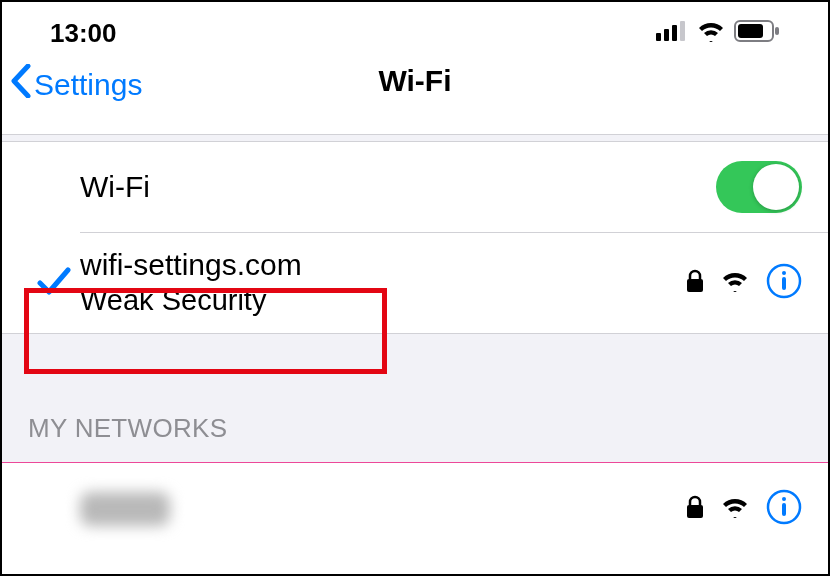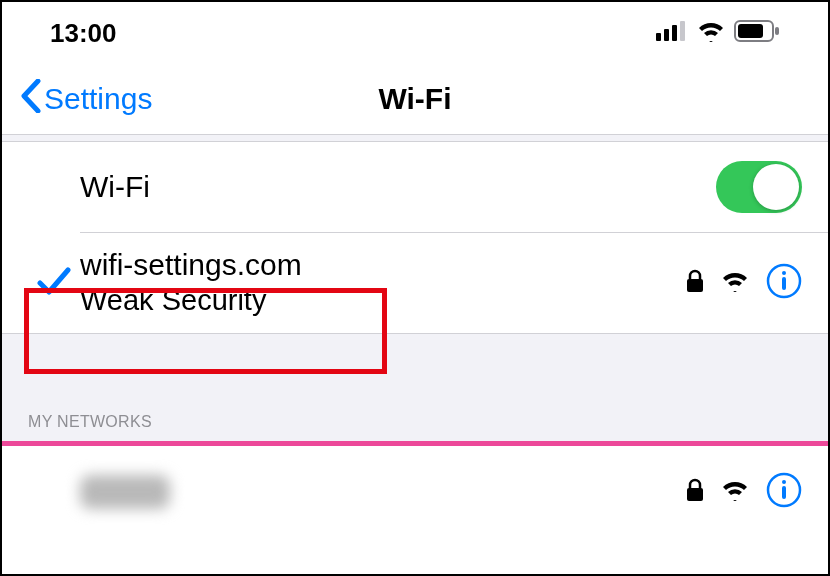--- a/index.html
+++ b/index.html
@@ -3,21 +3,21 @@
   <meta charset="utf-8">
   <style>
     * { margin:0; padding:0; box-sizing:border-box; font-family:-apple-system,Helvetica,Arial,sans-serif; }
     body { background:#fff; }
     .device { width:830px; height:576px; border:2px solid #000; position:relative; overflow:hidden; background:#fff; }
     
     .status-bar { height:62px; display:flex; align-items:center; justify-content:space-between; padding:0 48px 0 48px;text-align:center; }
     .time { font-size:26px; font-weight:600; }
     .status-right { display:flex; align-items:center; gap:8px; }
     
-    .nav-header { height:70px; display:flex; align-items:center; position:relative; padding:0 18px; }
+    .nav-header { height:70px; display:flex; align-items:flex-start; position:relative; padding:0 8px; }
     .back { display:flex; align-items:center; color:#007aff; font-size:30px; cursor:pointer; }
     .back svg { margin-right:2px; }
     .nav-title { position:absolute; left:50%; transform:translateX(-50%); font-size:30px; font-weight:600; }
     
     .group-top { height:8px; background:#f2f2f7; border-top:1px solid #d1d1d6; border-bottom:1px solid #d1d1d6; }
     .group-gap { height:58px; background:#f2f2f7; border-top:1px solid #d1d1d6; }
     
     .row { display:flex; align-items:center; padding:0 26px; background:#fff; }
     .row.toggle-row { height:90px; }
     .row-label { font-size:30px; flex:1; padding-left:52px; }
@@ -27,21 +27,21 @@
     .switch-knob { width:46px; height:46px; background:#fff; border-radius:50%; position:absolute; top:3px; right:3px; box-shadow:0 1px 4px rgba(0,0,0,.25); }
     
     .net-row { height:100px; position:relative;justify-content:flex-end; }
     .check-col { width:52px; display:flex; justify-content:center; }
     .net-text { display:flex; flex-direction:column; justify-content:center; flex:1; }
     .net-name { font-size:30px; line-height:1.15; }
     .net-sub { font-size:29px; color:#000; line-height:1.25; }
     .net-icons { display:flex; align-items:center; gap:16px; }
     .highlight-box { position:absolute; left:22px; top:286px; width:363px; height:86px; border:5px solid #e30613; pointer-events:none; }
     
-    .section-header { background:#f2f2f7; padding:22px 26px 10px 26px; font-size:16px; color:#8e8e93; letter-spacing:0.3px; border-bottom:5px solid #ec4899; }
+    .section-header { background:#f2f2f7; padding:22px 26px 18px 26px; font-size:26px; color:#8e8e93; letter-spacing:0.3px; border-bottom:1px solid #ec4899; }
     
     .other-row { height:92px; }
     .blurred-name { width:90px; height:34px; background:#b9b9b9; border-radius:10px; filter:blur(7px); margin-left:52px; }
     .other-row .net-icons { margin-left:auto; }
   </style>
 </head>
 <body>
 
 <div class="device">
 

